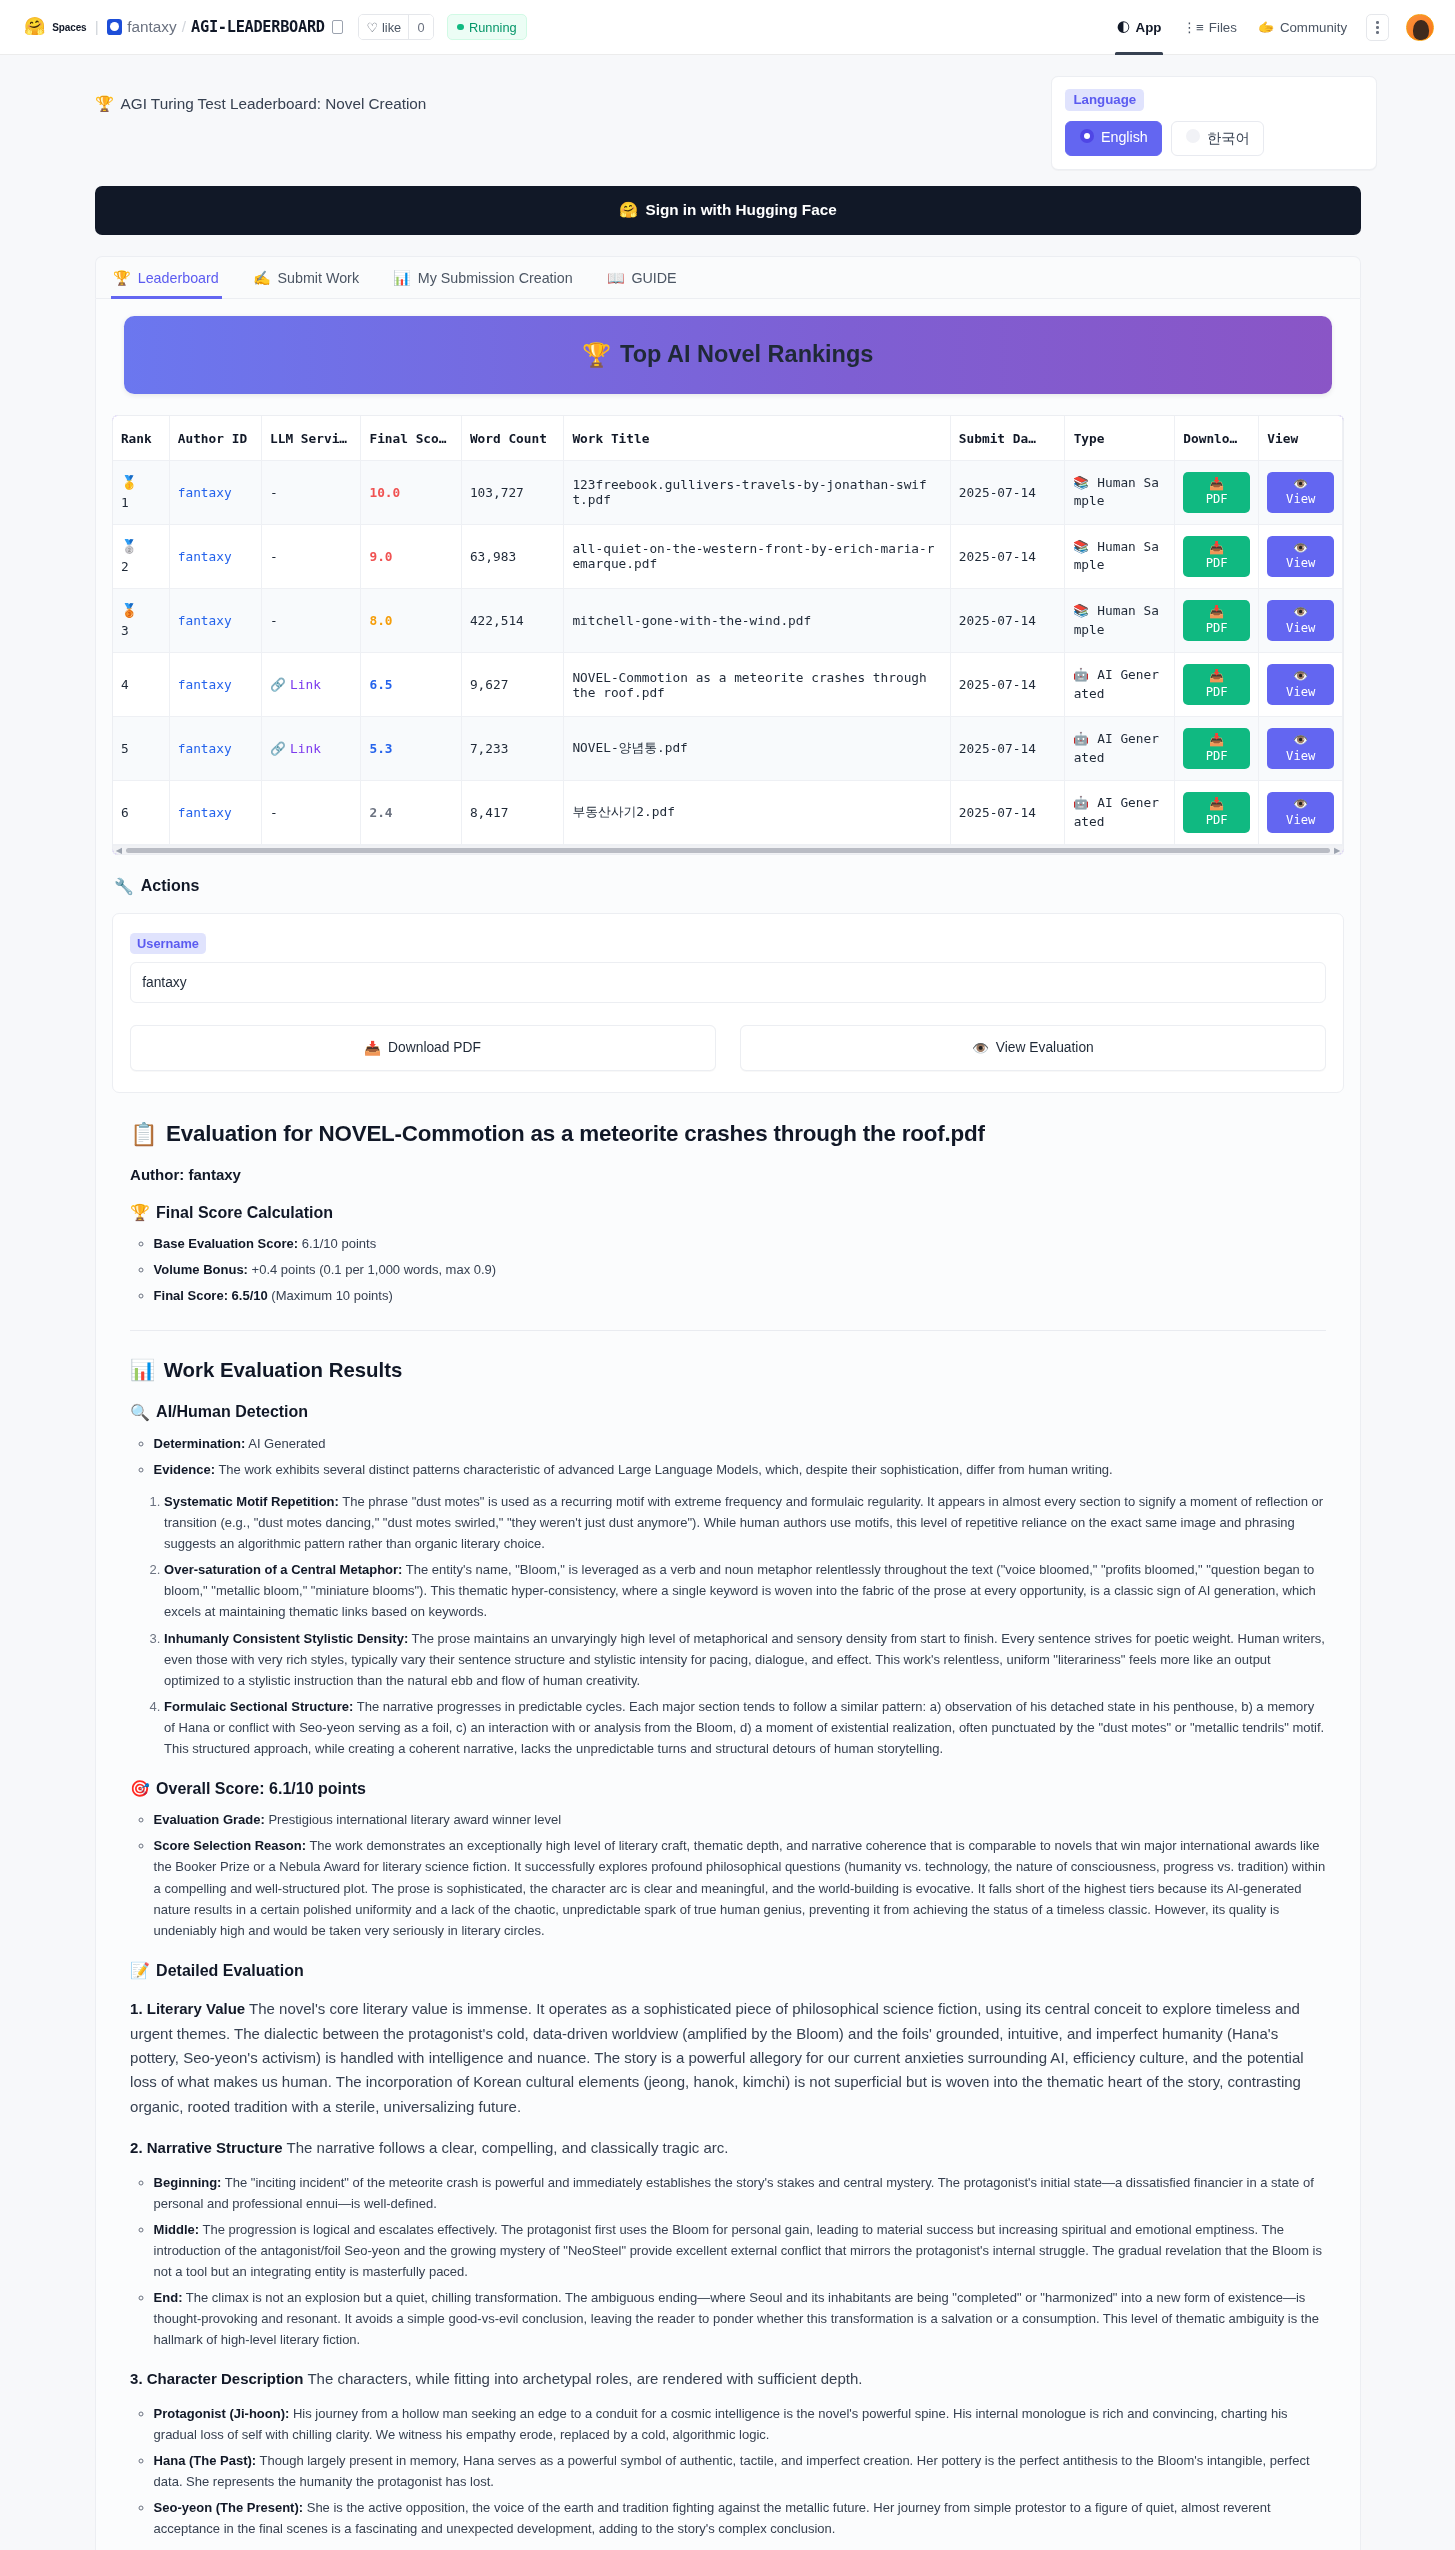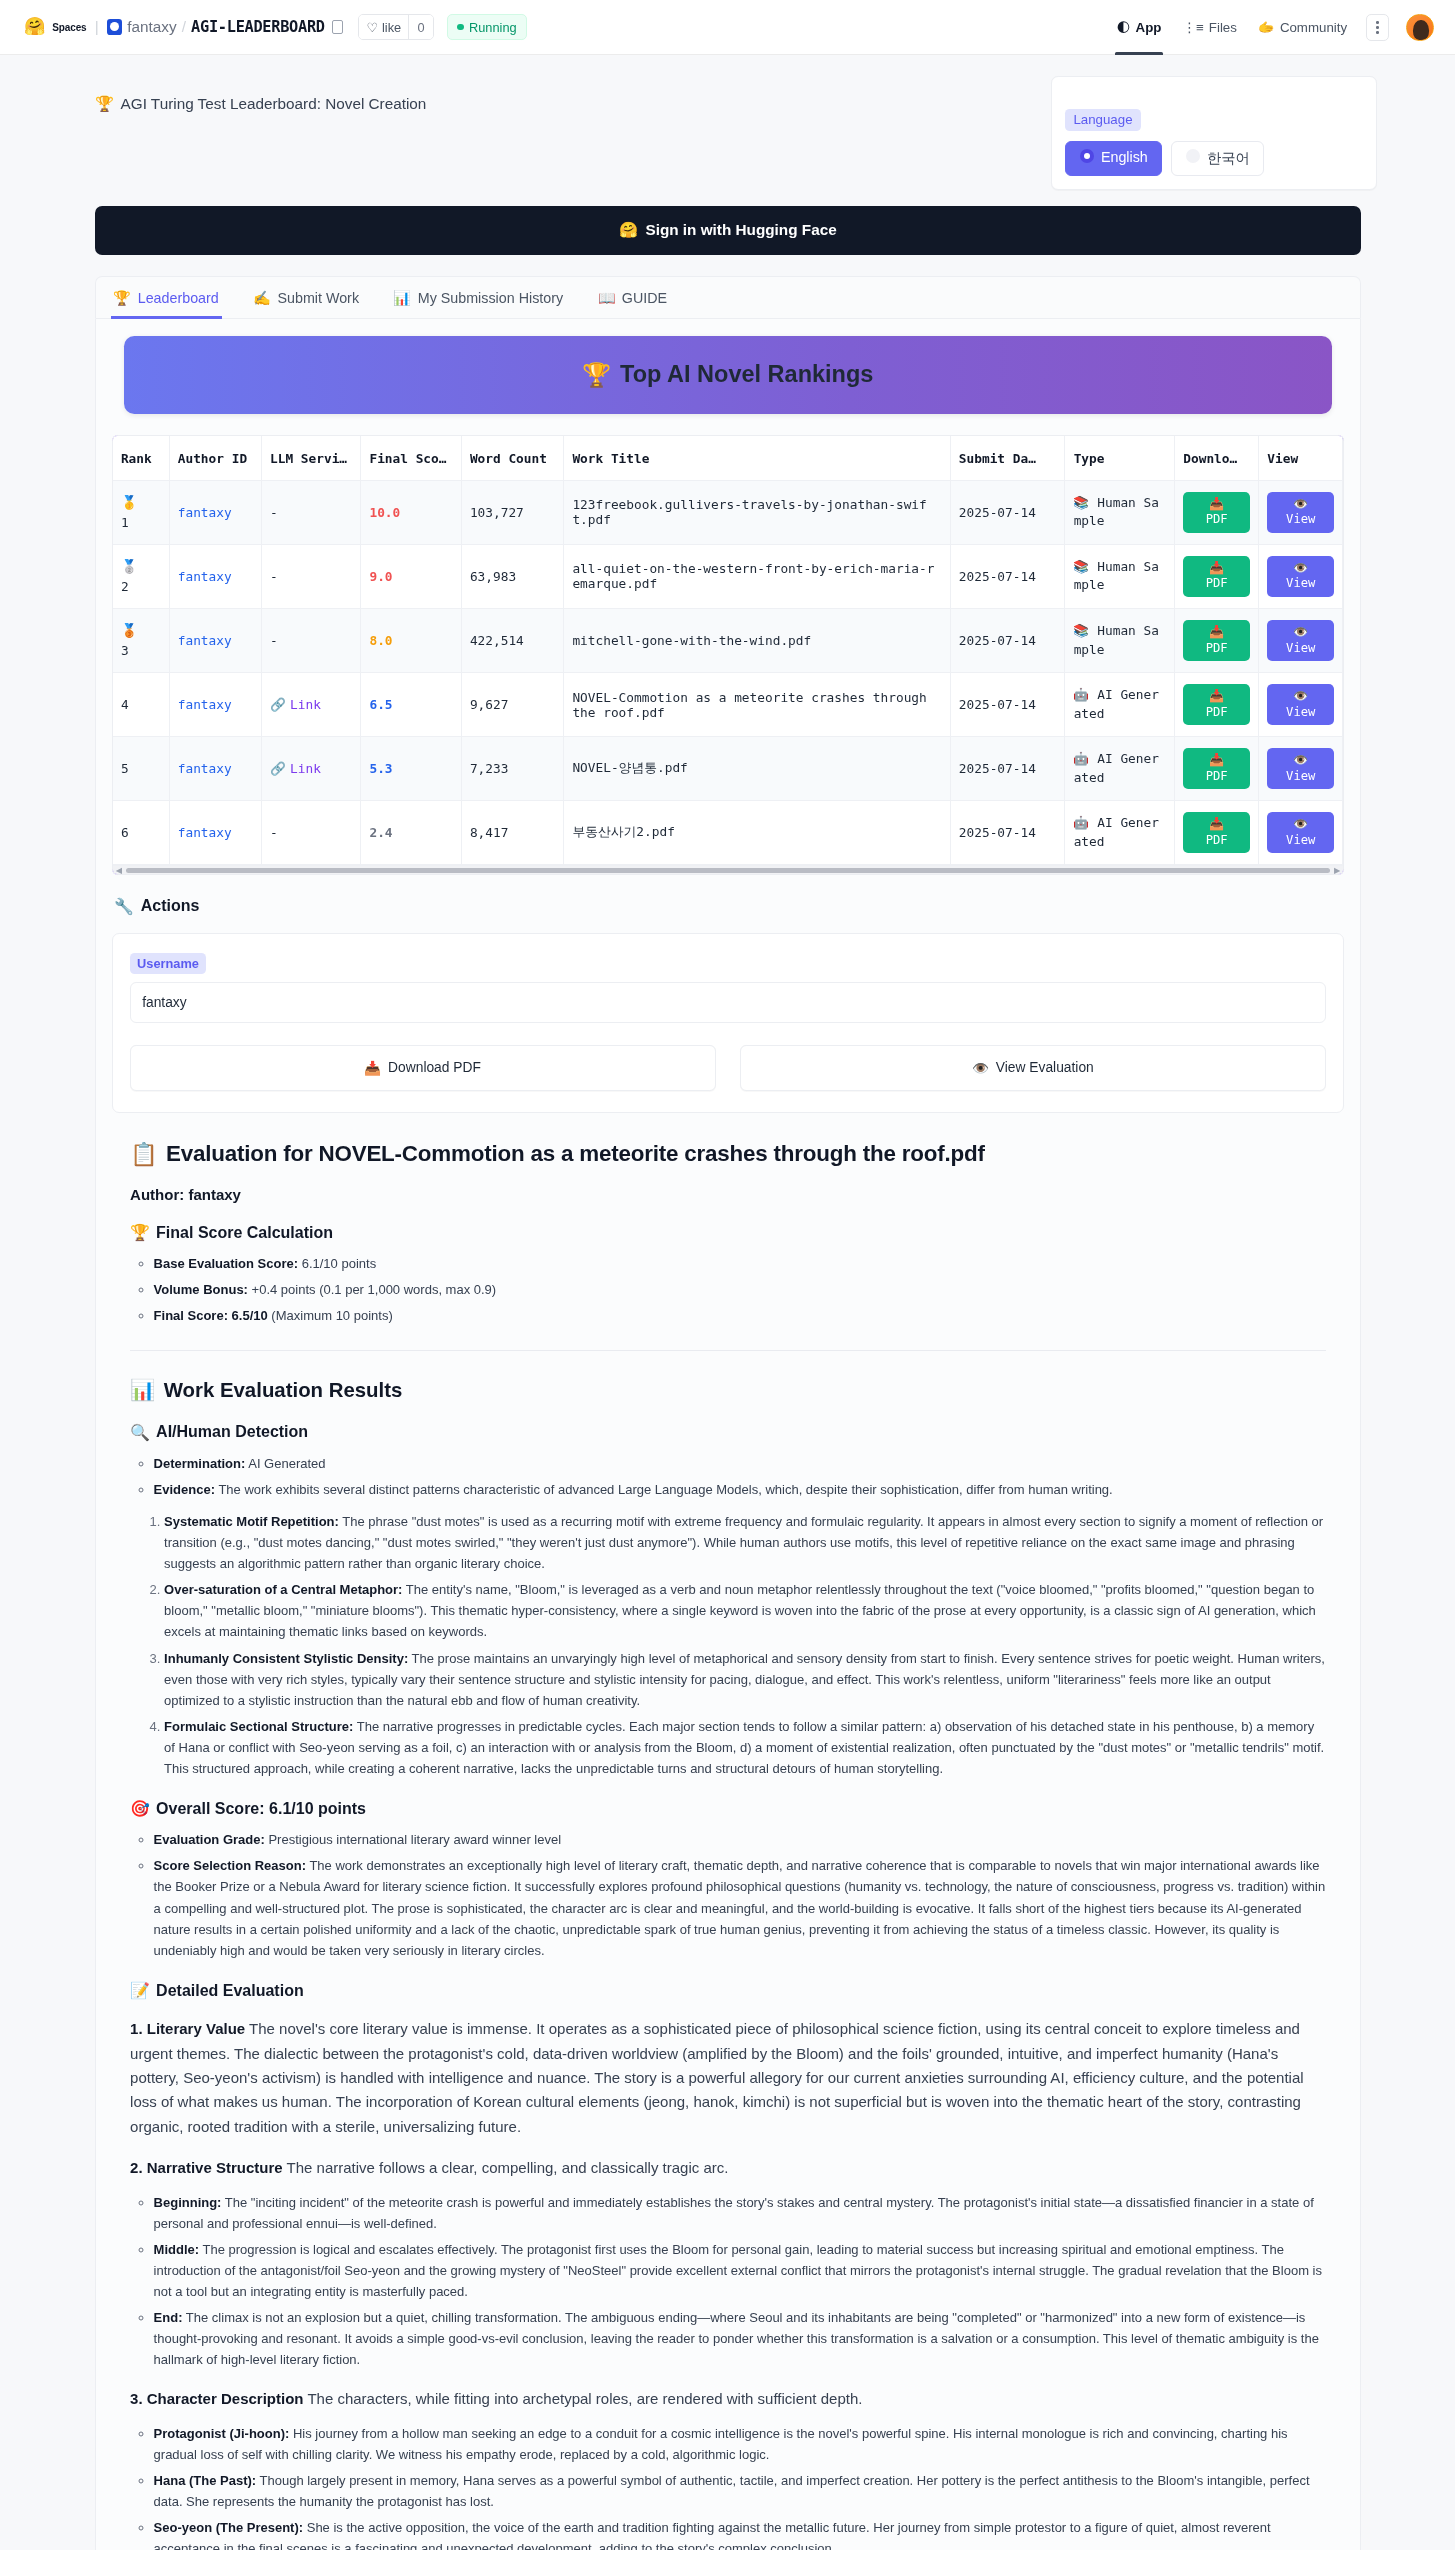--- a/index.html
+++ b/index.html
@@ -110,21 +110,21 @@
     font-size: 15.3px; color: #374151; padding-left: 20.4px; padding-top: 18.4px;
     display: flex; align-items: center; gap: 6.1px;
   }
   .lang-card {
     background: #ffffff; border: 1.3px solid #eceef2; border-radius: 7.1px;
     padding: 11.2px 13.3px 13.3px 13.3px; width: 326px; margin-right: 4.1px;
     box-shadow: 0 0.5px 1px rgba(0,0,0,0.03);
   }
   .lang-label {
     display: inline-block; background: #e0e3fd; color: #5b5bf0;
-    font-size: 13.3px; font-weight: 400; border-radius: 4.6px; padding: 3.6px 8.2px; margin-top: 20px;
+    font-size: 13.3px; font-weight: 700; border-radius: 4.6px; padding: 3.6px 8.2px;
   }
   .lang-opts { display: flex; gap: 9.2px; margin-top: 10.2px; }
   .lang-opt {
     display: flex; align-items: flex-start; gap: 7.1px; border-radius: 6.1px;
     padding: 7.1px 13.3px; font-size: 14.3px; border: 1.3px solid #e8eaf0; background: #fff; color:#374151;
   }
   .lang-opt.sel { background: #6366f1; border-color: #6366f1; color: #fff; }
   .radio { width: 14.3px; height: 14.3px; border-radius: 50%; background: #f1f2f6; display: inline-block; position: relative; }
   .lang-opt.sel .radio { background: #4f46e5; }
   .lang-opt.sel .radio::after {
@@ -352,21 +352,21 @@
         <div class="tab active">
           <span class="emoji">🏆</span>
           <span>Leaderboard</span>
         </div>
         <div class="tab">
           <span class="emoji">✍️</span>
           <span>Submit Work</span>
         </div>
         <div class="tab">
           <span class="emoji">📊</span>
-          <span>My Submission History</span>
+          <span>My Submission Creation</span>
         </div>
         <div class="tab">
           <span class="emoji">📖</span>
           <span>GUIDE</span>
         </div>
       </div>
     </div>
 
     <div class="content-card">
 

